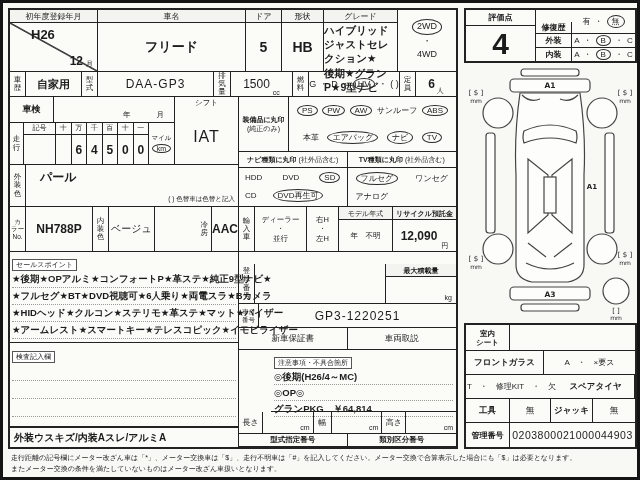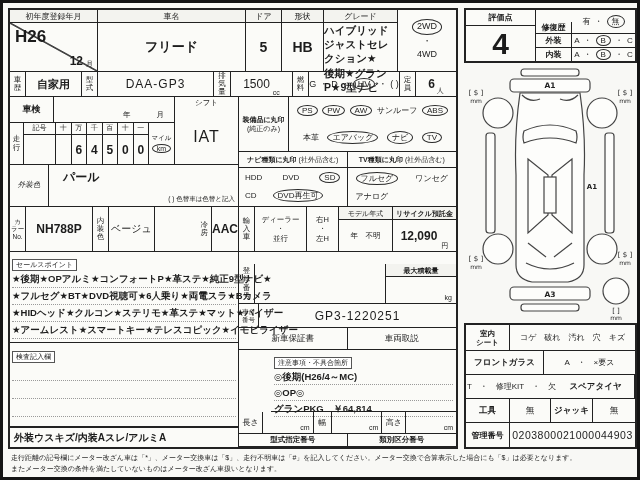--- a/index.html
+++ b/index.html
@@ -26,21 +26,21 @@
 <body>
 
 <div class="sheet">
 
   <div class="main">
 
     <div class="row" style="height:62px;">
       <div class="cell" style="width:88px;display:flex;flex-direction:column;">
         <div class="hd">初年度登録年月</div>
         <div class="diag" style="flex:1;position:relative;">
-          <span style="position:absolute;left:5px;top:4px;font-size:17px;font-weight:bold;">H26</span>
+          <span style="position:absolute;left:21px;top:4px;font-size:13px;font-weight:bold;">H26</span>
           <span style="position:absolute;right:14px;bottom:3px;font-size:12px;font-weight:bold;">12</span>
           <span style="position:absolute;right:4px;bottom:2px;font-size:7px;">月</span>
         </div>
       </div>
       <div class="cell" style="width:148px;display:flex;flex-direction:column;">
         <div class="hd">車名</div>
         <div class="val" style="flex:1;font-size:13px;font-weight:bold;">フリード</div>
       </div>
       <div class="cell" style="width:36px;display:flex;flex-direction:column;">
         <div class="hd">ドア</div>
@@ -131,21 +131,21 @@
               </div>
             </div>
           </div>
           <div style="width:64px;border-left:1px solid #222;display:flex;flex-direction:column;">
             <div style="font-size:7.5px;text-align:center;line-height:12px;">シフト</div>
             <div class="val" style="flex:1;font-size:16px;letter-spacing:1px;">IAT</div>
           </div>
         </div>
 
         <div style="display:flex;height:42px;border-bottom:1px solid #222;">
-          <div class="cell vl" style="width:39px;font-style:italic;">外装色</div>
+          <div class="cell vl" style="width:16px;">外装色</div>
           <div style="flex:1;position:relative;">
             <span style="position:absolute;left:14px;top:4px;font-size:12px;font-weight:bold;">パール</span>
             <span style="position:absolute;right:3px;bottom:2px;font-size:6.5px;">(        ) 色替車は色替と記入</span>
           </div>
         </div>
 
         <div style="display:flex;flex:1;">
           <div class="cell vl" style="width:18px;font-size:6.5px;">カラーNo.</div>
           <div class="cell val" style="width:76px;font-size:12px;font-weight:bold;">NH788P</div>
           <div class="cell vl" style="width:18px;">内装色</div>
@@ -382,21 +382,20 @@
         <text x="152" y="255" font-size="6" text-anchor="middle">mm</text>
       </svg>
     </div>
 
     <div style="border:2px solid #222;background:#fbfbf8;display:flex;flex-direction:column;">
       <div style="display:flex;height:26px;border-bottom:1px solid #222;">
         <div style="width:44px;border-right:1px solid #222;display:flex;flex-direction:column;align-items:center;justify-content:center;font-size:7.5px;line-height:1.2;font-weight:bold;">
           <span>室内</span>
           <span>シート</span>
         </div>
-        <div class="val" style="flex:1;font-size:8px;">コゲ　破れ　汚れ　穴　キズ</div>
       </div>
       <div style="display:flex;height:24px;border-bottom:1px solid #222;">
         <div class="val" style="width:78px;border-right:1px solid #222;font-size:8.5px;font-weight:bold;">フロントガラス</div>
         <div class="val" style="flex:1;font-size:8px;">A　・　×要ス</div>
       </div>
       <div style="display:flex;height:24px;border-bottom:1px solid #222;">
         <div class="val" style="flex:1;font-size:8px;">T　・　修理KIT　・　欠</div>
         <div class="val" style="width:78px;border-right:1px solid #222;font-size:8.5px;font-weight:bold;">スペアタイヤ</div>
       </div>
       <div style="display:flex;height:24px;border-bottom:1px solid #222;font-size:8.5px;">

